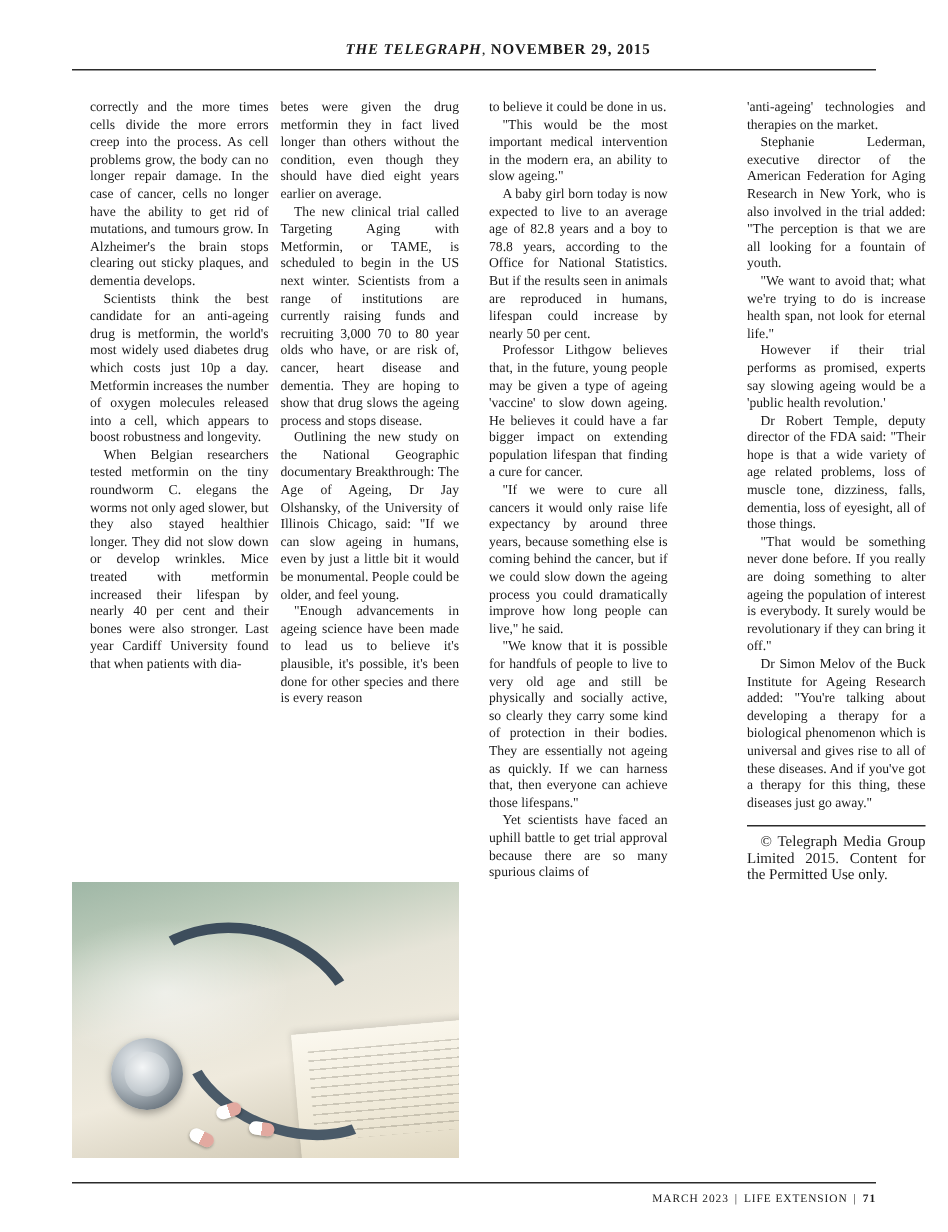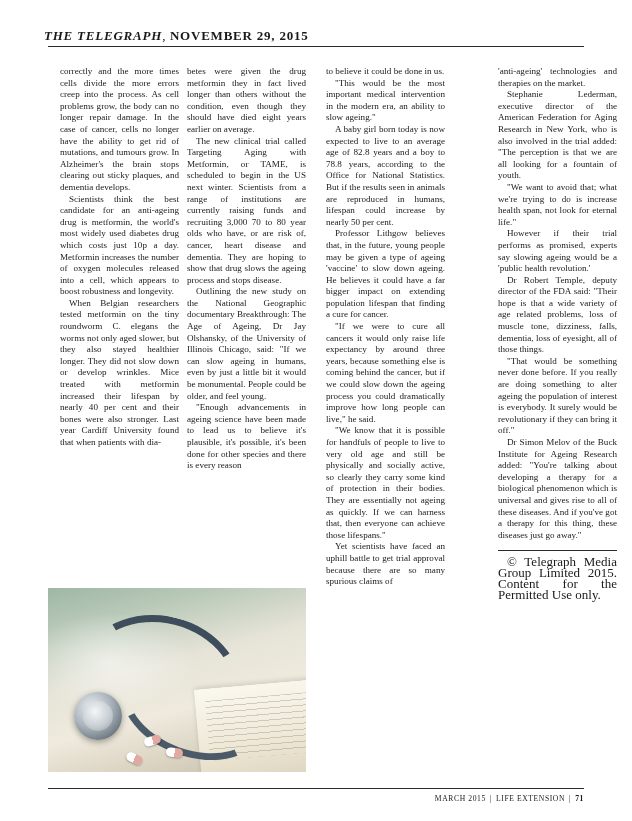--- a/index.html
+++ b/index.html
@@ -20,25 +20,25 @@
     position: absolute;
     left: 0; top: 0;
     width: 632px;
     height: 821px;
     background: #fff;
   }
 
   
   .header {
     position: absolute;
-    left: 44px;
+    left: 64px;
     top: 28px;
     width: 536px;
-    text-align: left;
-    font-size: 13px;
+    text-align: center;
+    font-size: 10px;
     letter-spacing: 0.04em;
     color: #1a1a1a;
   }
   .header .pub {
     font-style: italic;
     font-weight: bold;
     letter-spacing: 0.06em;
   }
   .header .date {
     font-weight: bold;
@@ -84,21 +84,21 @@
   .col3 { left: 278px; }
   .col4 { left: 417px; margin-left: 33px; }
 
   .col1 { height: 510px; }
   .col2 { height: 510px; }
   .col3 { height: 660px; }
   .col4 { height: 660px; }
 
   .credit {
     margin-top: 10px;
-    font-size: 13px;
+    font-size: 10px;
     line-height: 11px;
     text-indent: 0;
   }
   .credit-rule {
     width: 100%;
     height: 1px;
     background: #2b2b2b;
     margin: 9px 0 5px 0;
   }
 
@@ -265,16 +265,16 @@
       <div class="tube tube2"></div>
       <div class="chestpiece"></div>
       <div class="pill a"></div>
       <div class="pill b"></div>
       <div class="pill c"></div>
     </div>
   </div>
 
   <div class="rule-bottom"></div>
   <div class="footer">
-    <span>MARCH 2015</span><span class="sep">|</span><span>LIFE EXTENSION</span><span class="sep">|</span><span class="pg">71</span>
+    <span>MARCH 2023</span><span class="sep">|</span><span>LIFE EXTENSION</span><span class="sep">|</span><span class="pg">71</span>
   </div>
 
 </div>
 
 </body></html>

